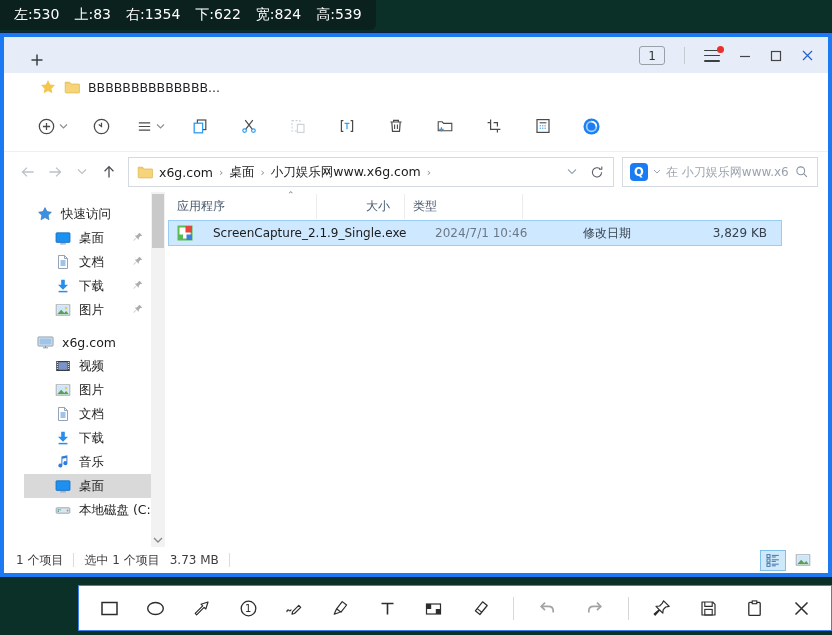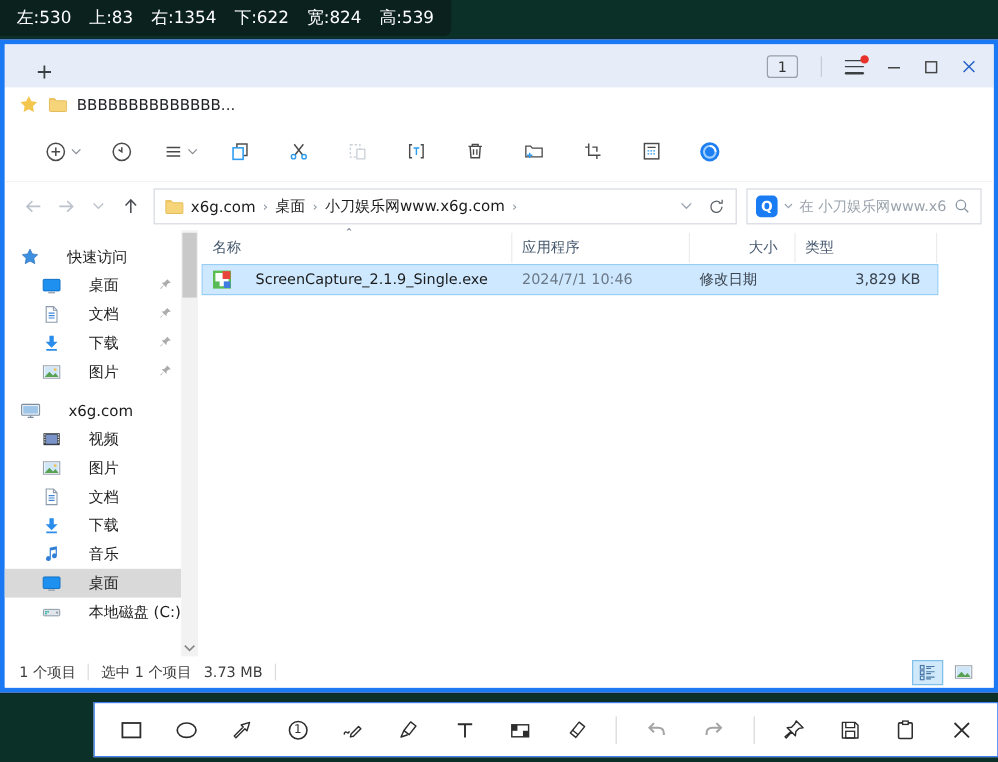--- a/index.html
+++ b/index.html
@@ -24,21 +24,21 @@
   .tab-title{font-size:12.5px;color:#1b1b1b;flex:1;white-space:nowrap;overflow:hidden;}
   .newtab{margin:0 0 6px 16px;}
   .tab-controls{margin-left:auto;display:flex;align-items:center;gap:19px;margin-bottom:8px;padding-right:4px;}
   .badge{min-width:20px;height:17px;border:1px solid #98a0a8;border-radius:3px;font-size:12px;color:#333;
     display:flex;align-items:center;justify-content:center;padding:0 2px;}
   .vline{width:1px;height:17px;background:#c6cbd3;}
   .menu-btn{position:relative;width:16px;height:12px;display:flex;flex-direction:column;justify-content:space-between;}
   .menu-btn i{display:block;height:1.6px;background:#3c4043;border-radius:1px;}
   .menu-dot{position:absolute;right:-4px;top:-4px;width:7px;height:7px;border-radius:50%;background:#e8312a;}
 
-  .favbar{height:28px;background:#fff;display:flex;align-items:center;gap:8px;padding:0 12px;flex:none;}
+  .favbar{height:28px;background:#fff;display:flex;align-items:center;gap:8px;padding:0 12px;flex:none;margin-left:24px;}
   .fav-item{display:flex;align-items:center;gap:8px;}
   .fav-label{font-size:12.5px;color:#1f2125;}
 
   .toolbar{height:50px;background:#fff;display:flex;align-items:center;padding:0 24px;flex:none;
     border-bottom:1px solid #f0f0f0;}
   .tbtn{width:49px;display:flex;align-items:center;justify-content:center;gap:3px;}
 
   .addrrow{height:40px;background:#fff;display:flex;align-items:center;padding:0 10px;flex:none;}
   .nav-btn{width:27px;display:flex;justify-content:center;}
   .addr-box{flex:1;height:30px;border:1px solid #d5d9e0;display:flex;align-items:center;gap:6px;
@@ -47,22 +47,22 @@
   .crumb-sep{color:#8a939e;font-size:11px;}
   .addr-right{margin-left:auto;display:flex;align-items:center;gap:12px;}
   .search-box{width:196px;height:30px;border:1px solid #d5d9e0;margin-left:8px;display:flex;
     align-items:center;gap:5px;padding:0 7px;box-sizing:border-box;}
   .qbadge{width:18px;height:18px;background:#1a7cf2;border-radius:4px;color:#fff;font-size:11.5px;
     font-weight:bold;display:flex;align-items:center;justify-content:center;flex:none;}
   .search-ph{flex:1;font-size:12px;color:#9aa3ad;white-space:nowrap;overflow:hidden;}
 
   .main{flex:1;display:flex;min-height:0;background:#fff;}
   .sidebar{width:147px;padding-top:10px;flex:none;box-sizing:border-box;}
-  .side-row{height:24px;display:flex;align-items:center;gap:23px;padding-left:13px;font-size:12.5px;
-    color:#1c1c1c;position:relative;}
+  .side-row{height:24px;display:flex;align-items:center;gap:8px;padding-left:13px;font-size:12.5px;
+    color:#1c1c1c;position:relative;margin-left:20px;}
   .side-row.child{padding-left:31px;}
   .side-row.selected{background:#d9d9d9;}
   .side-label{white-space:nowrap;}
   .pin{position:absolute;right:7px;top:5px;}
   .side-gap{height:8px;}
   .sbar{width:14px;background:#f2f2f2;flex:none;position:relative;}
   .sbar-thumb{position:absolute;top:2px;left:1px;width:12px;height:54px;background:#c9c9c9;}
   .sbar-down{position:absolute;bottom:3px;left:2px;}
 
   .filearea{flex:1;padding:2px 0 0 4px;font-size:12px;position:relative;}
@@ -504,21 +504,20 @@
         <div class="sbar-thumb"></div>
         <span class="sbar-down ic">
           <svg width="10" height="7" viewBox="0 0 10 7">
               <path d="M1 1l4 4 4-4" fill="none" stroke="#868686" stroke-width="1.3"></path>
             </svg>
         </span>
       </div>
       <div class="filearea">
         <div class="fhead" id="fhead">
           <span class="sort-caret">⌃</span>
-        <span class="fh col-0">名称</span>
             <span class="fh col-1">应用程序</span>
             <span class="fh col-3">大小</span>
             <span class="fh col-2">类型</span>
           </div>
         <div id="frows">
             <div class="frow selected">
               <span class="fcell col-0 fc-name">
                 <span class="ic">
                   <svg width="16" height="16" viewBox="0 0 16 16">
                     <rect x="1.5" y="1.5" width="13" height="13" fill="#fff" stroke="#5bbf4e" stroke-width="2"></rect>

